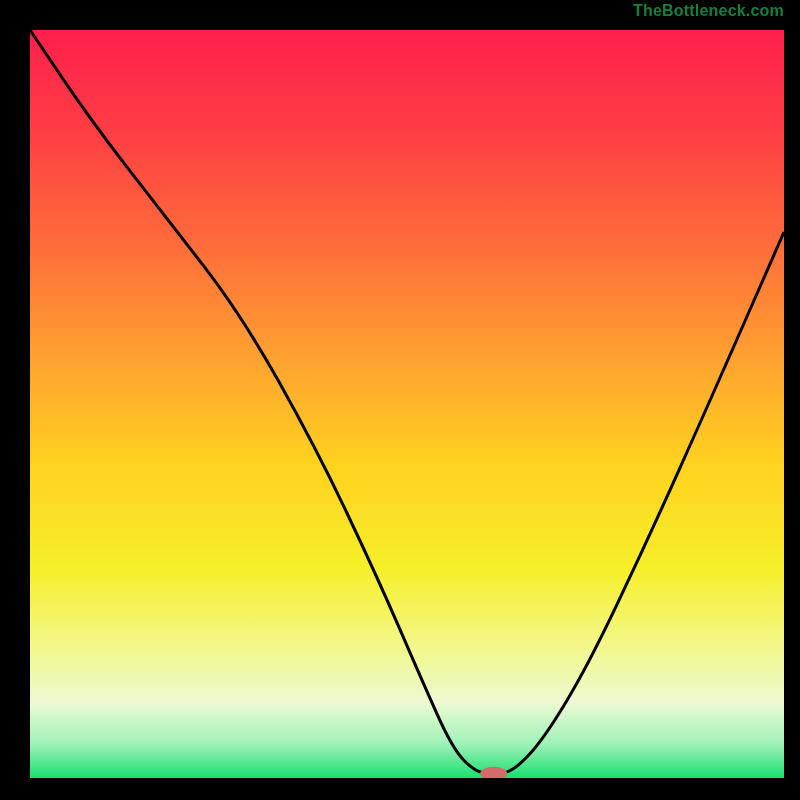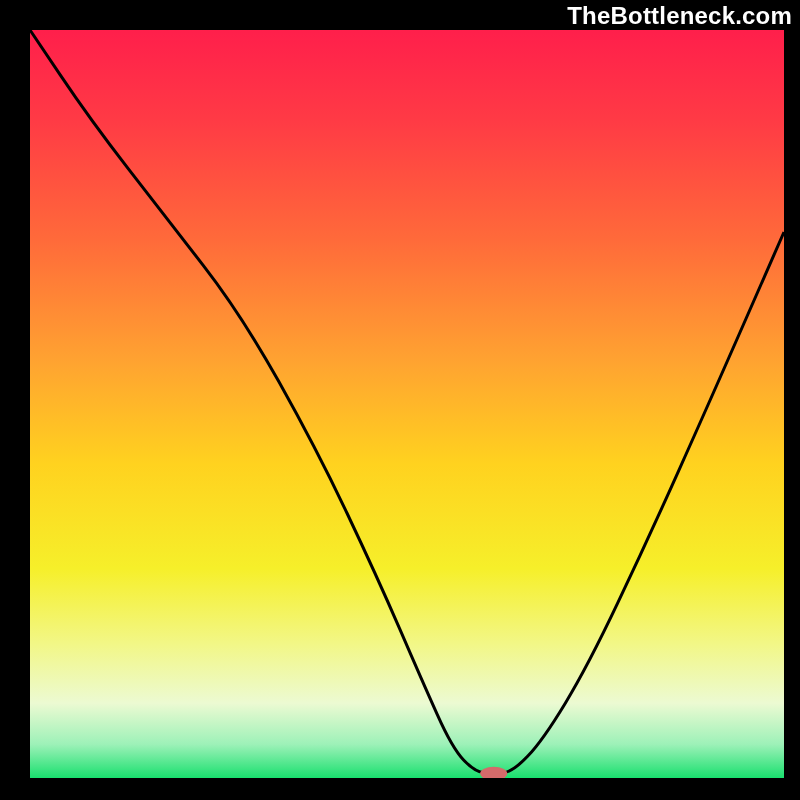--- a/index.html
+++ b/index.html
@@ -13,23 +13,23 @@
   }
   .frame {
     position: relative;
     width: 800px;
     height: 800px;
     background: #000;
   }
   .watermark {
     position: absolute;
     top: 2px;
-    right: 8px;
-    color: #ffffff;
-    font-size: 24px;
+    right: 16px;
+    color: #15803d;
+    font-size: 16px;
     font-weight: 600;
     letter-spacing: 0.2px;
     user-select: none;
   }
   svg {
     display: block;
   }
 </style>
 </head>
 <body>

